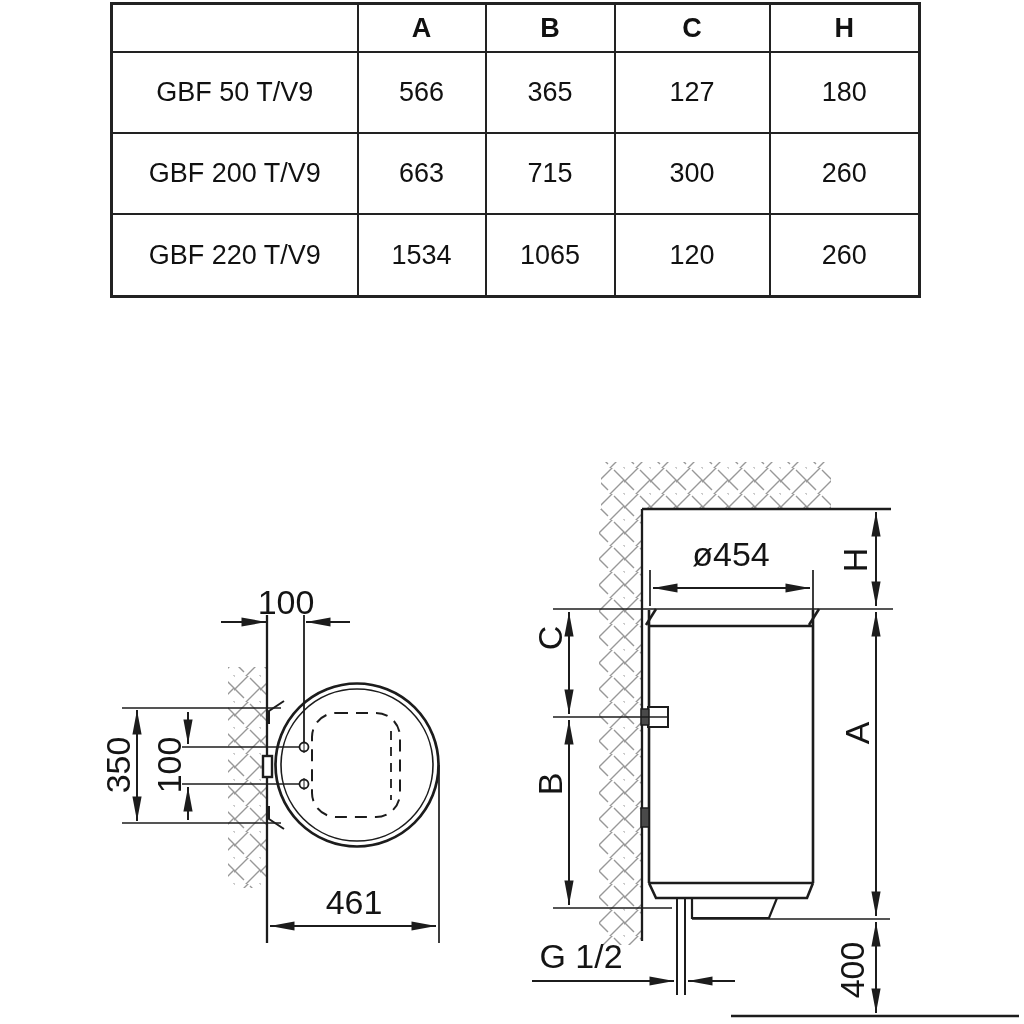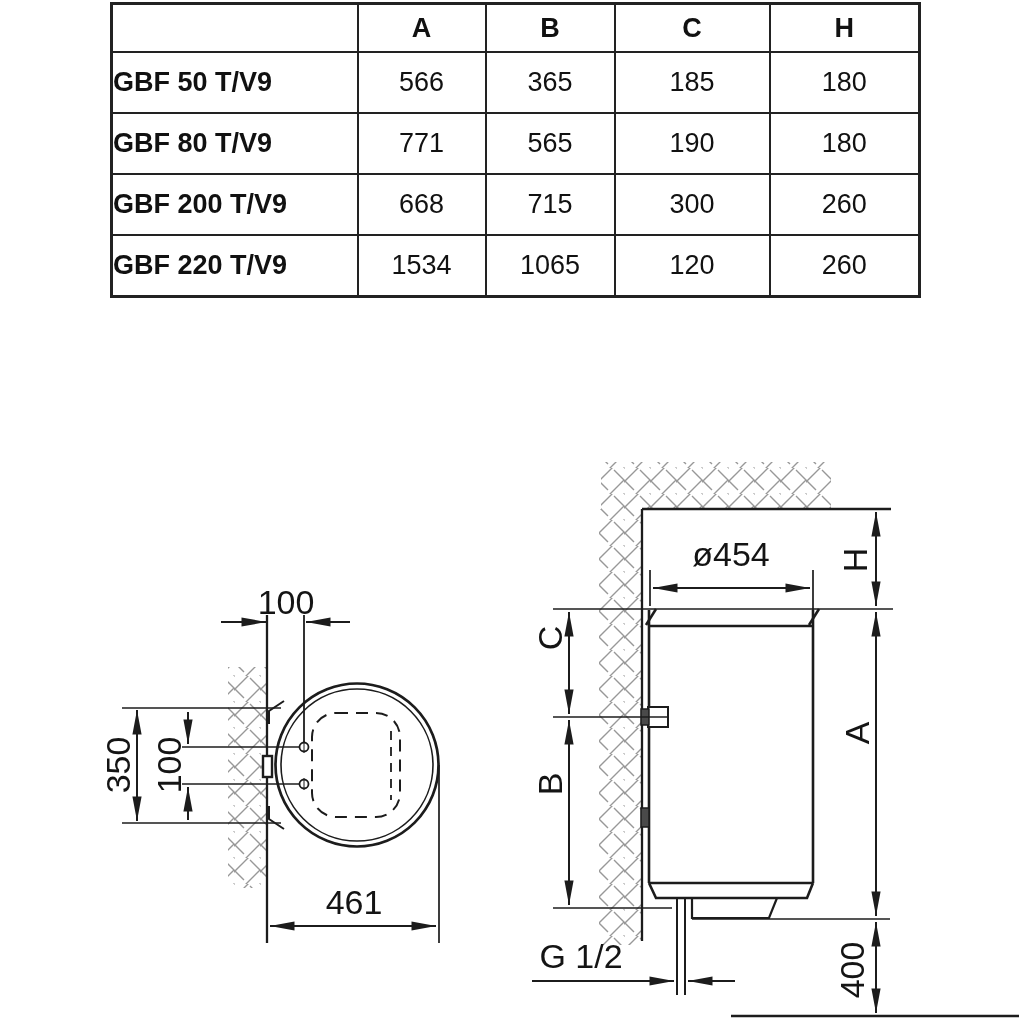--- a/index.html
+++ b/index.html
@@ -3,21 +3,21 @@
 <meta charset="utf-8">
 <style>
   html,body{margin:0;padding:0;background:#fff;}
   .stage{position:relative;width:1024px;height:1024px;background:#ffffff;overflow:hidden;
          font-family:"Liberation Sans",sans-serif;color:#111;}
   table.spec{position:absolute;left:110px;top:2px;width:808px;height:296px;
              border-collapse:collapse;table-layout:fixed;border:3px solid #222;}
   table.spec th, table.spec td{border:2px solid #222;font-size:27px;vertical-align:middle;
              padding:0;line-height:1;}
   table.spec thead th{height:46px;font-weight:700;text-align:center;}
-  td.model{font-weight:700;text-align:left;padding-left:12px;}
+  td.model{font-weight:400;text-align:center;padding-left:12px;}
   td.val{font-weight:400;text-align:center;margin-left:32px;}
   svg text{fill:#141414;}
   .dim-label{font-size:34px;font-weight:400;}
   .dim-letter{font-size:34px;font-weight:400;}
 </style>
 </head>
 <body>
 
 <div class="stage">
 
@@ -36,33 +36,26 @@
         <th>B</th>
         <th>C</th>
         <th>H</th>
       </tr>
     </thead>
     <tbody>
       <tr>
         <td class="model">GBF 50 T/V9</td>
         <td class="val">566</td>
         <td class="val">365</td>
-        <td class="val">185</td>
-        <td class="val">180</td>
-      </tr>
-      <tr>
-        <td class="model">GBF 80 T/V9</td>
-        <td class="val">771</td>
-        <td class="val">565</td>
-        <td class="val">190</td>
+        <td class="val">127</td>
         <td class="val">180</td>
       </tr>
       <tr>
         <td class="model">GBF 200 T/V9</td>
-        <td class="val">668</td>
+        <td class="val">663</td>
         <td class="val">715</td>
         <td class="val">300</td>
         <td class="val">260</td>
       </tr>
       <tr>
         <td class="model">GBF 220 T/V9</td>
         <td class="val">1534</td>
         <td class="val">1065</td>
         <td class="val">120</td>
         <td class="val">260</td>

